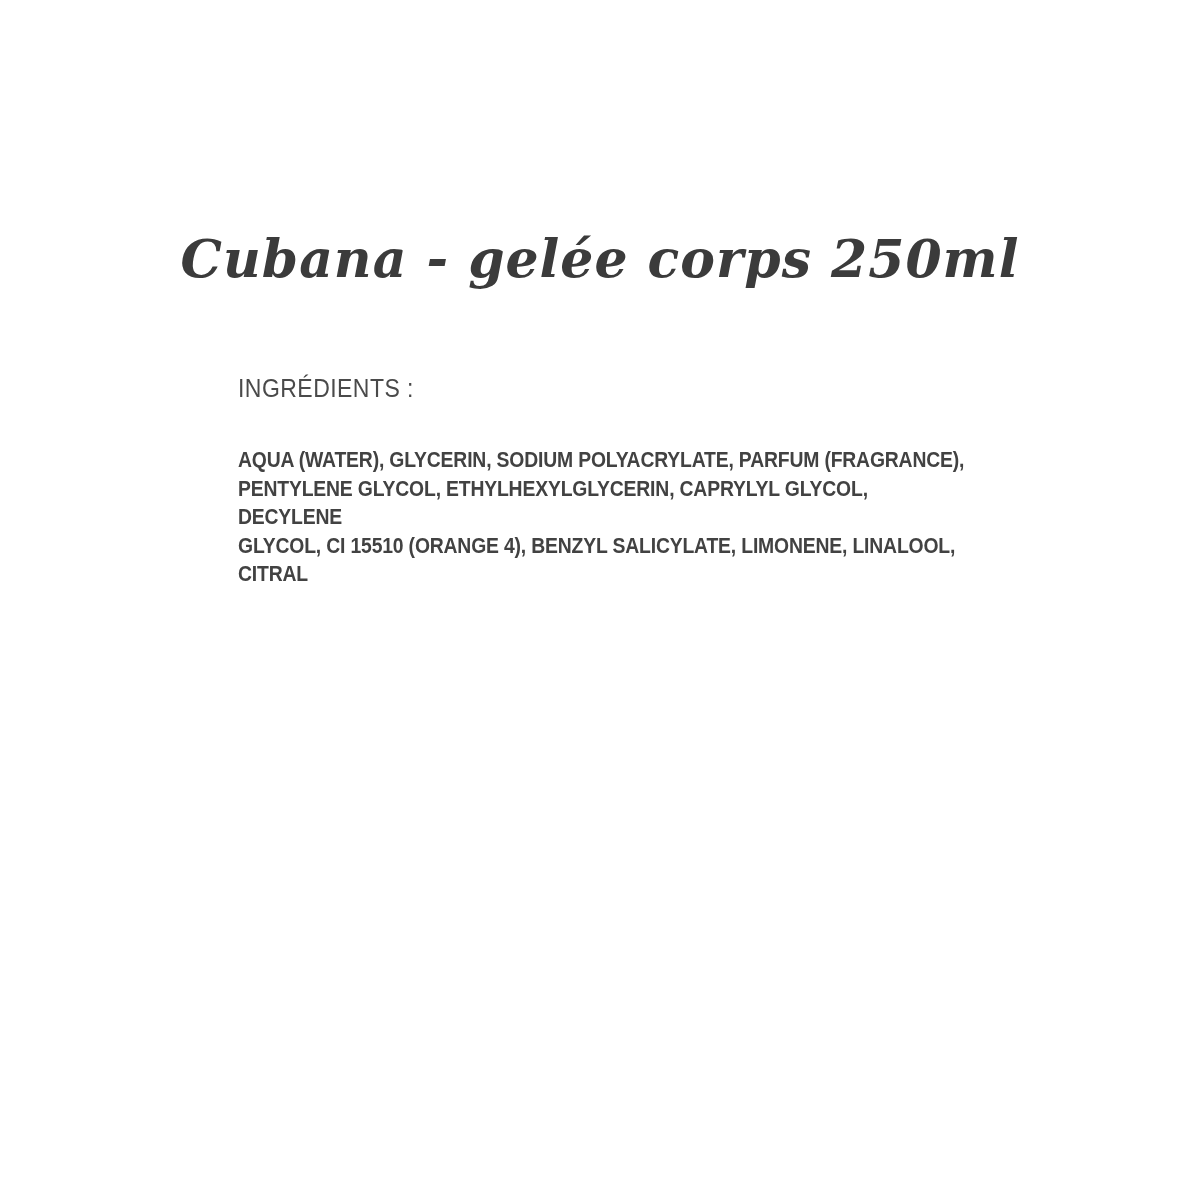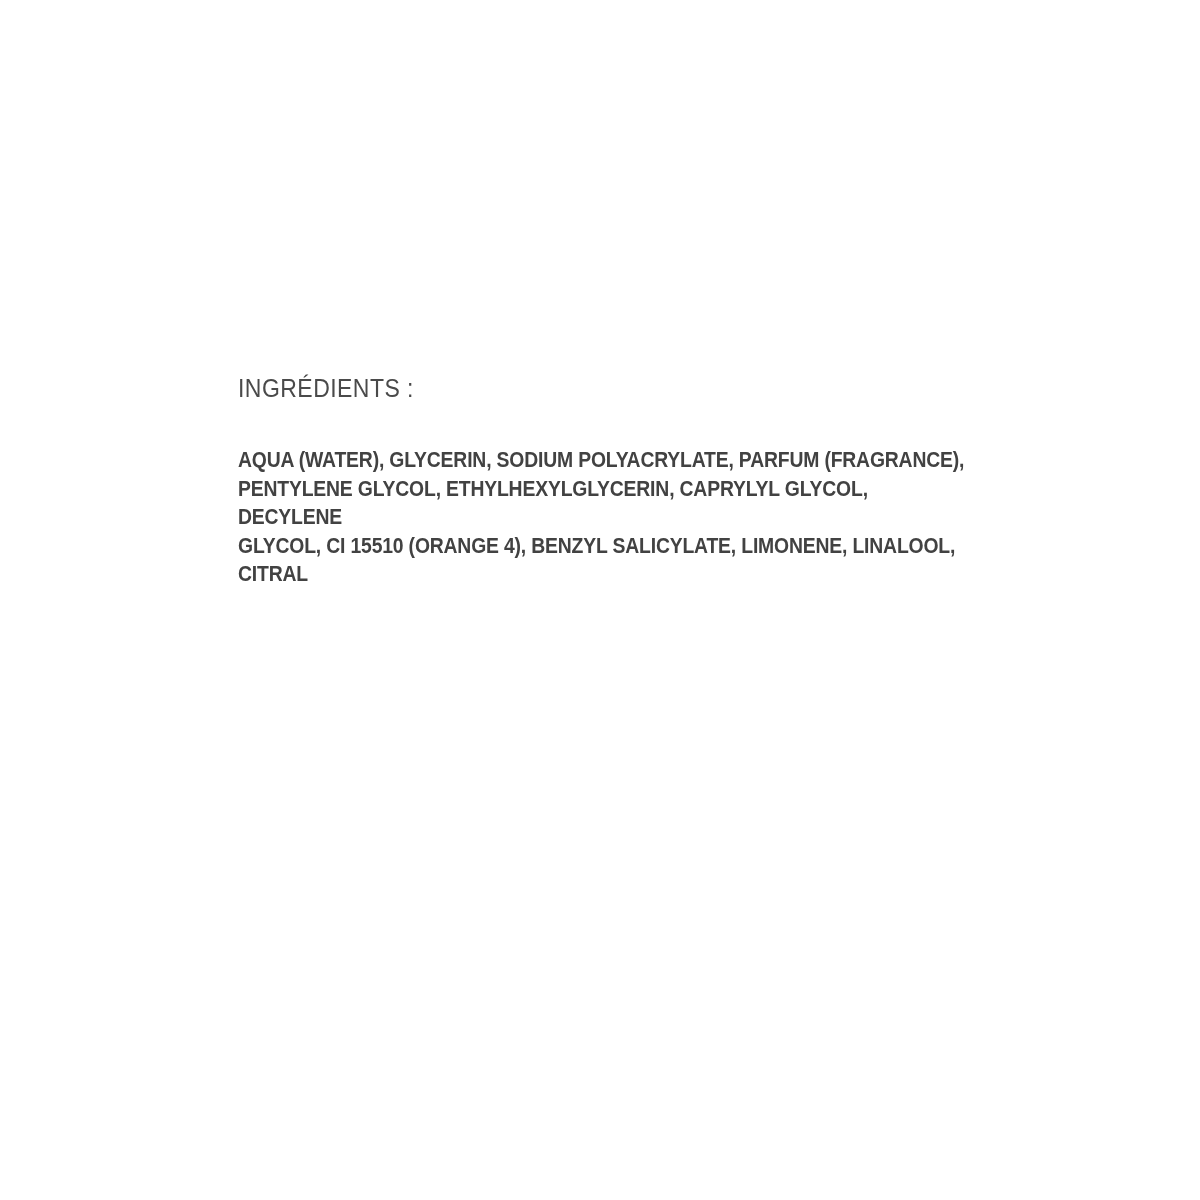--- a/index.html
+++ b/index.html
@@ -58,20 +58,21 @@
     white-space: pre-line;
     transform: scaleX(0.88);
     transform-origin: left top;
   }
 </style>
 </head>
 <body>
 
 <div class="page">
 
+  <h1 class="product-title">Cubana - gelée corps 250ml</h1>
 
   <h2 class="ingredients-heading">INGRÉDIENTS :</h2>
 
   <p class="ingredients-list">AQUA (WATER), GLYCERIN, SODIUM POLYACRYLATE, PARFUM (FRAGRANCE),
 PENTYLENE GLYCOL, ETHYLHEXYLGLYCERIN, CAPRYLYL GLYCOL, DECYLENE
 GLYCOL, CI 15510 (ORANGE 4), BENZYL SALICYLATE, LIMONENE, LINALOOL,
 CITRAL</p>
 
 </div>
 

